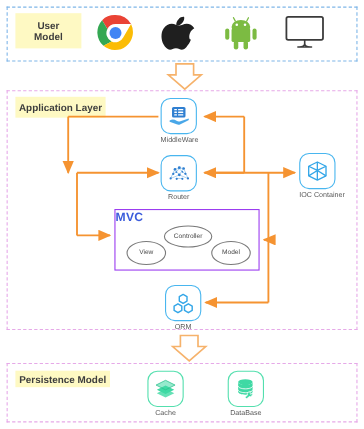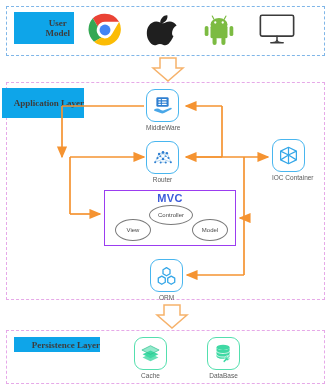--- a/index.html
+++ b/index.html
@@ -10,28 +10,27 @@
   }
   .canvas{position:absolute;inset:0;}
 
   
   .layer{position:absolute;box-sizing:border-box;background:#fff;}
   .layer-user{left:6px;top:6px;width:319px;height:50px;border:1px dashed #7fb6e8;}
   .layer-app{left:6px;top:82px;width:319px;height:218px;border:1px dashed #e6a9e8;}
   .layer-persist{left:6px;top:330px;width:319px;height:54px;border:1px dashed #e6a9e8;}
 
   .layer-tag{
-    position:absolute;background:#0ea5e9;color:#3d3d3d;
+    position:absolute;background:#fef9c3;color:#3d3d3d;
     font-size:9px;line-height:10px;font-weight:bold;
-    display:flex;align-items:center;justify-content:flex-end;
+    display:flex;align-items:center;justify-content:center;
     text-align:center;
-    font-family:Liberation Serif, serif;
   }
   .tag-user{left:14px;top:12px;width:52px;height:28px;padding:2px 4px;}
-  .tag-app{left:2px;top:88px;width:82px;height:30px;}
+  .tag-app{left:14px;top:88px;width:82px;height:19px;}
   .tag-persist{left:14px;top:337px;width:86px;height:15px;}
 
   
   .uicon{position:absolute;width:34px;height:34px;top:13px;}
   .uicon svg{display:block;width:100%;height:100%;}
   .ic-chrome{left:88px;}
   .ic-apple{left:145px;top:12px;}
   .ic-android{left:202px;}
   .ic-monitor{left:259px;top:14px;width:36px;height:30px;}
 
@@ -56,21 +55,21 @@
   .n-orm{left:150px;top:259px;}
   .n-cache{left:134px;top:337px;}
   .n-db{left:207px;top:337px;}
 
   
   .mvc-box{
     position:absolute;left:104px;top:190px;width:132px;height:56px;
     box-sizing:border-box;border:1.6px solid #9b3df0;background:#fff;
   }
   .mvc-title{
-    position:absolute;left:0;right:0;top:1px;text-align:center;
+    position:absolute;left:0;right:0;top:1px;
     font-size:11px;font-weight:bold;color:#3b5bdb;letter-spacing:.3px;
   }
   .ellipse{
     position:absolute;box-sizing:border-box;border:1px solid #7a7a7a;
     border-radius:50%;background:#fff;
     display:flex;align-items:center;justify-content:center;
     font-size:6px;color:#4a4a4a;text-align:center;line-height:7px;
   }
   .el-controller{left:44px;top:14px;width:44px;height:20px;}
   .el-view{left:10px;top:28px;width:36px;height:22px;}
@@ -131,21 +130,21 @@
     <svg viewBox="0 0 110 92">
       <rect x="4" y="4" width="102" height="64" rx="5" fill="none" stroke="#3b3b3b" stroke-width="5"></rect>
       <path d="M55 68v10M36 88h38M40 88c8 0 15-4 15-10M70 88c-8 0-15-4-15-10" fill="none" stroke="#3b3b3b" stroke-width="4.5" stroke-linecap="round"></path>
     </svg>
   </div>
 
   <div class="layer layer-app"></div>
   <div class="layer-tag tag-app">Application Layer</div>
 
   <div class="layer layer-persist"></div>
-  <div class="layer-tag tag-persist">Persistence Layer</div>
+  <div class="layer-tag tag-persist">Persistence Model</div>
 
   <svg class="wire">
     <defs>
       <marker id="ar" markerWidth="7" markerHeight="7" refX="6.2" refY="3" orient="auto">
         <path d="M0,0 L7,3 L0,6 z" fill="#f59331"></path>
       </marker>
     </defs>
     <g stroke="#f59331" stroke-width="1.7" fill="none">
 
       <path d="M168,58 L168,68 L161,68 L176,81 L191,68 L184,68 L184,58 Z" fill="#fff" stroke="#f6b26b" stroke-width="1.5" transform="translate(-8,0)"></path>

